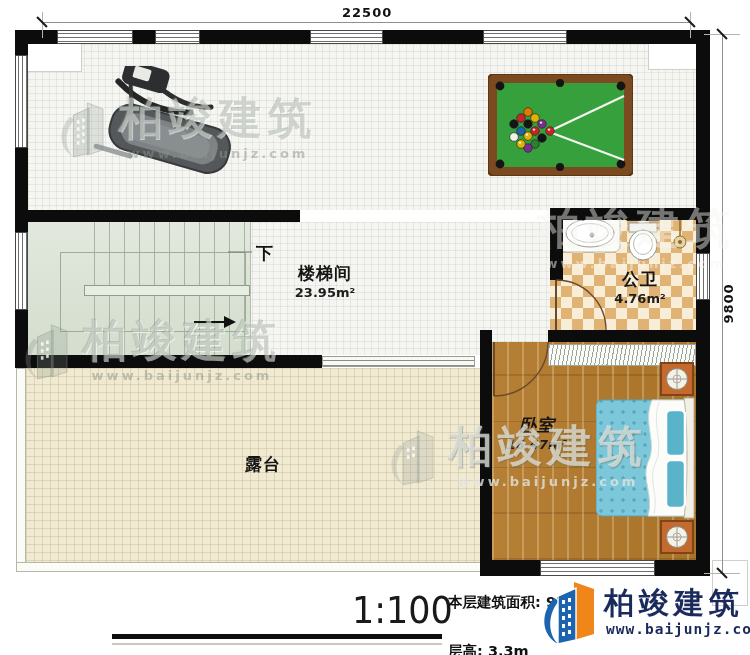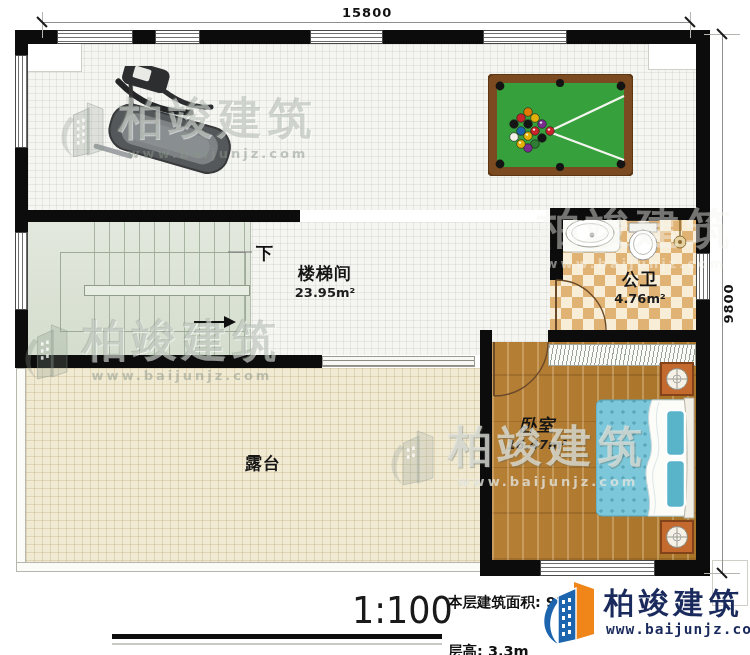--- a/index.html
+++ b/index.html
@@ -244,31 +244,31 @@
     <div class="room-area">23.95m²</div>
   </div>
   <div class="room-label" style="left:640px;top:270px;">
     <div class="room-name">公卫</div>
     <div class="room-area">4.76m²</div>
   </div>
   <div class="room-label" style="left:537px;top:416px;font-style:italic;">
     <div class="room-name">卧室</div>
     <div class="room-area">16.47m²</div>
   </div>
-  <div class="room-label" style="left:263px;top:455px;font-family:Liberation Mono, monospace;">
+  <div class="room-label" style="left:263px;top:455px;">
     <div class="room-name">露台</div>
   </div>
   <div class="down-label" style="left:256px;top:242px;">下</div>
 
   <div class="dim-line" style="left:42px;top:22px;width:648px;height:1px;"></div>
   <div class="ext-line" style="left:42px;top:12px;width:1px;height:26px;"></div>
   <div class="ext-line" style="left:690px;top:12px;width:1px;height:26px;"></div>
   <div class="tick" style="left:35px;top:21px;"></div>
   <div class="tick" style="left:683px;top:21px;"></div>
-  <div class="dim-text" style="left:342px;top:5px;">15800</div>
+  <div class="dim-text" style="left:342px;top:5px;">22500</div>
 
   <div class="dim-line" style="left:722px;top:34px;width:1px;height:540px;"></div>
   <div class="ext-line" style="left:704px;top:34px;width:36px;height:1px;"></div>
   <div class="ext-line" style="left:704px;top:573px;width:36px;height:1px;"></div>
   <div class="tick" style="left:715px;top:33px;"></div>
   <div class="tick" style="left:715px;top:572px;"></div>
   <div class="dim-text dim-text-v" style="left:708px;top:296px;">9800</div>
 
   <div class="wm" style="left:56px;top:96px;">
     <svg width="54" height="66" viewBox="0 0 62 72">

